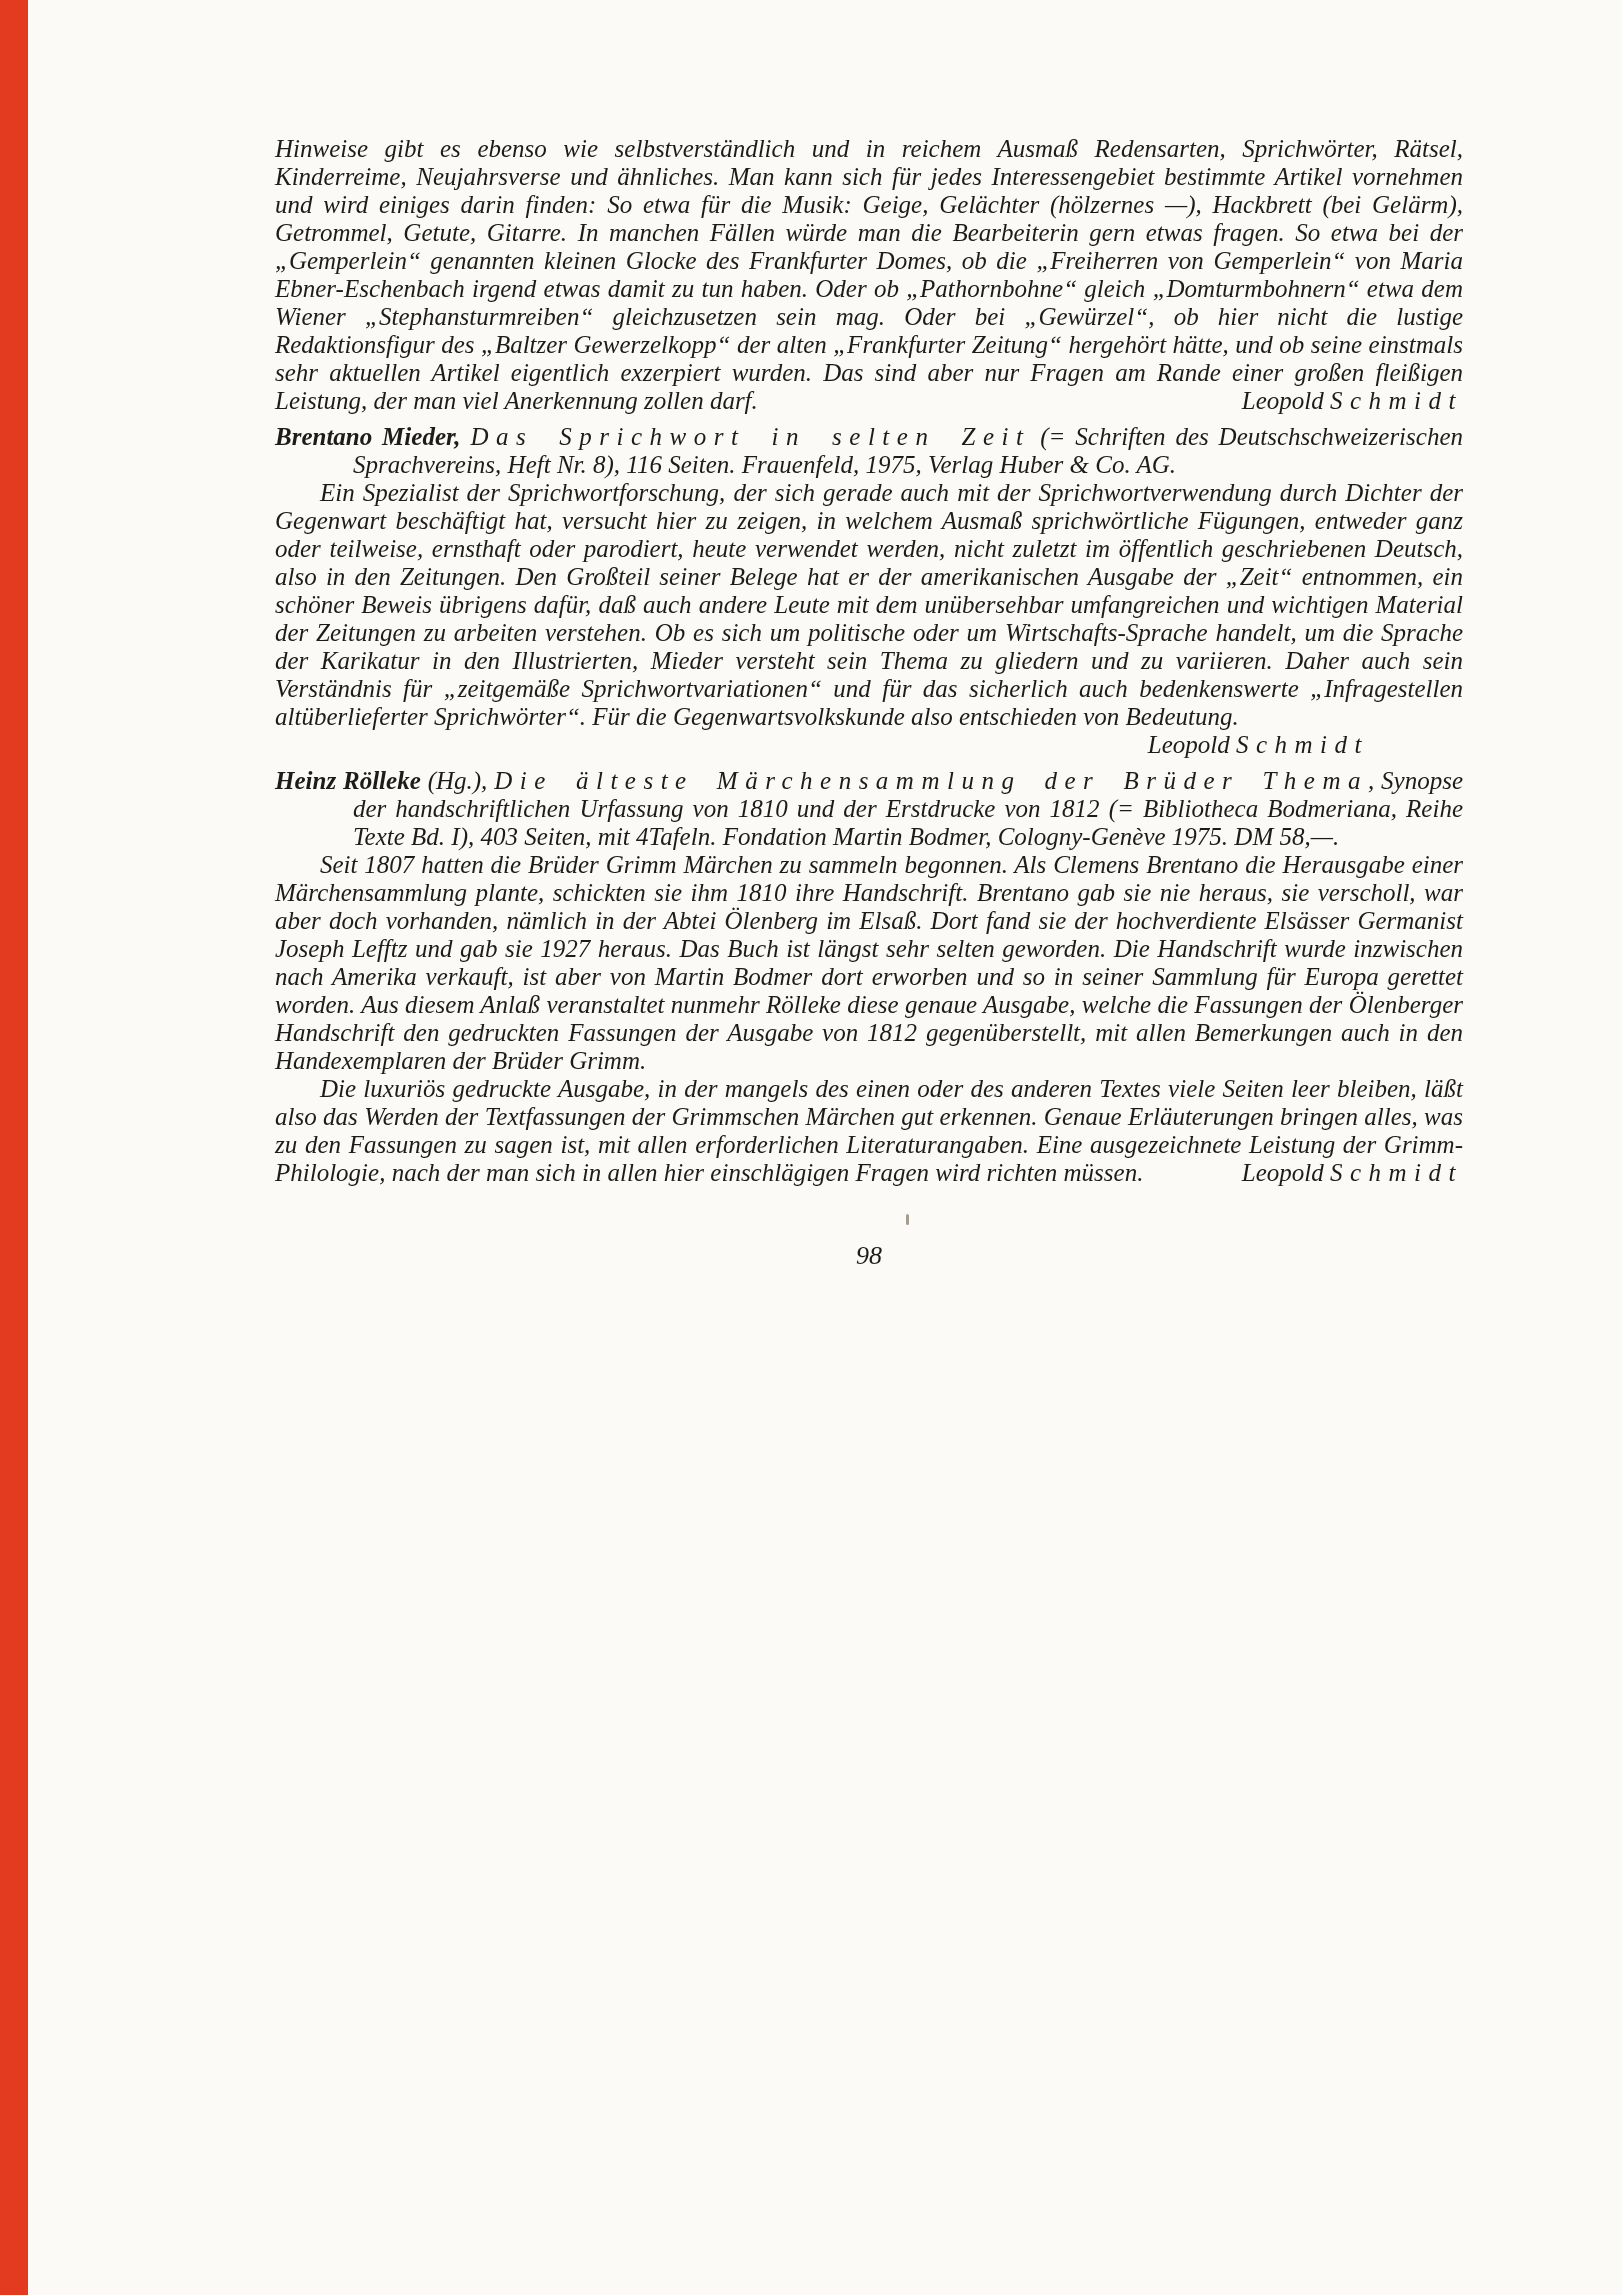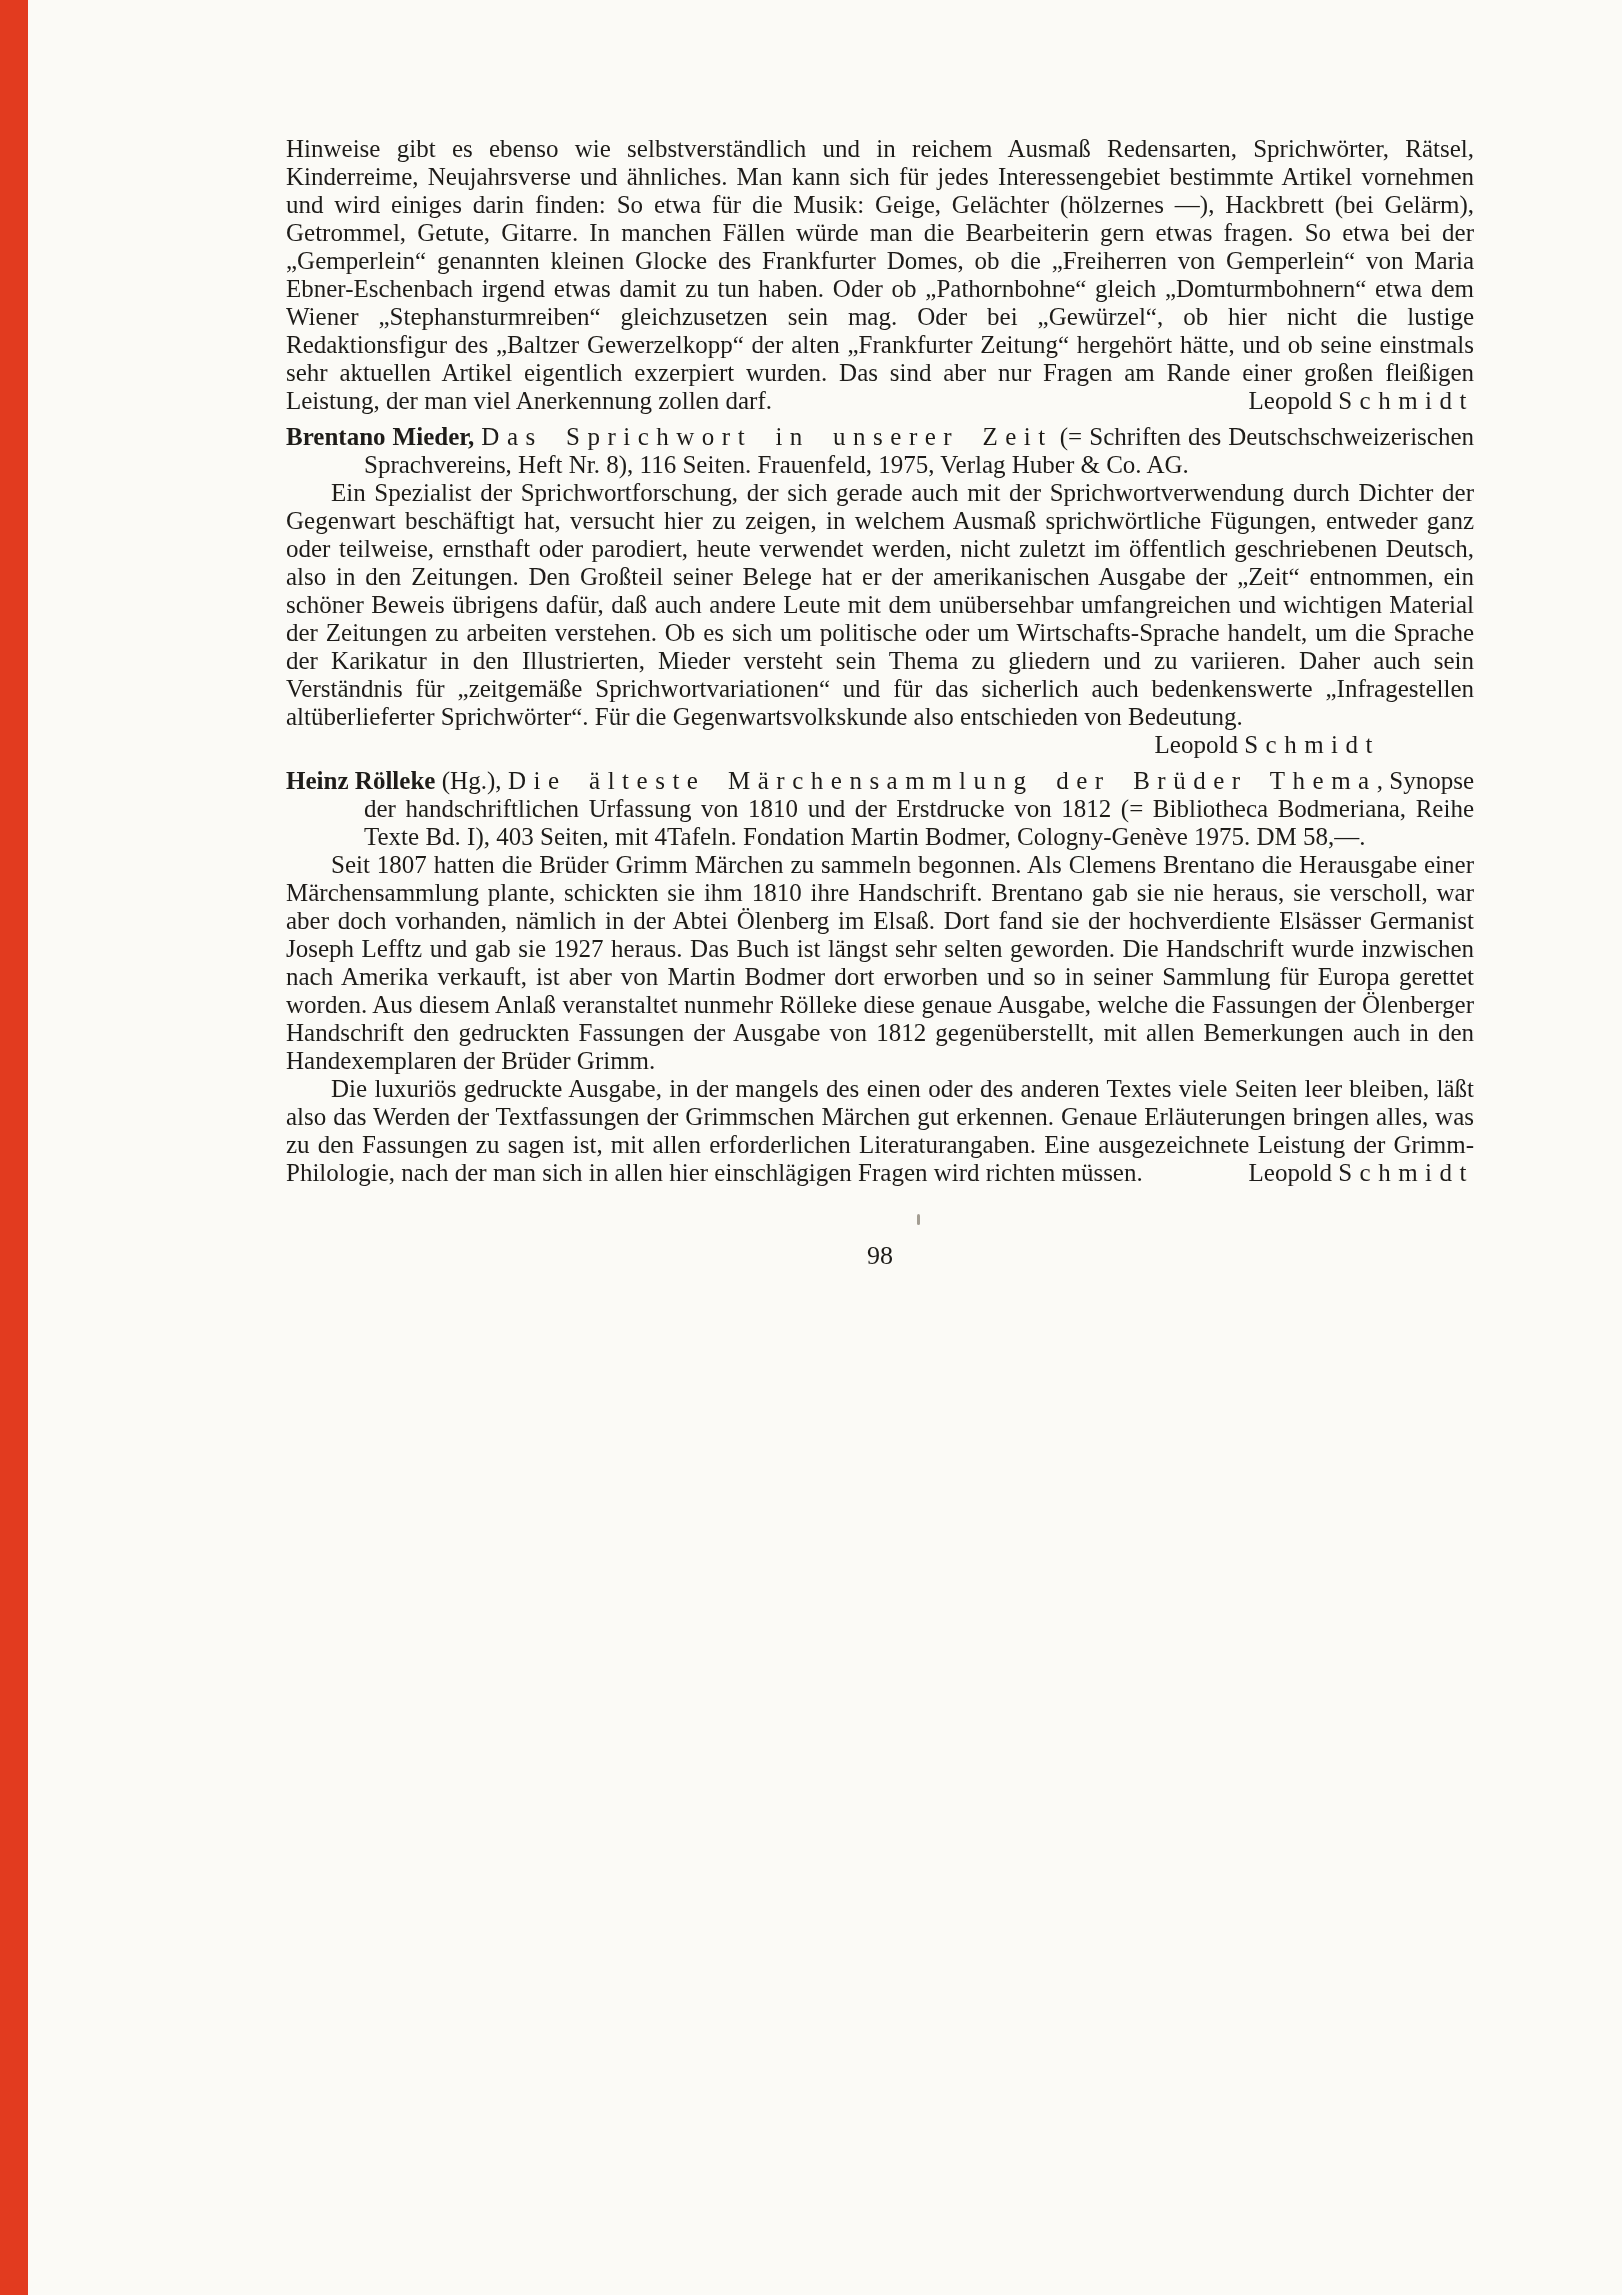--- a/index.html
+++ b/index.html
@@ -17,26 +17,27 @@
   }
   .scan-strip {
     position: absolute;
     left: 0;
     top: 0;
     width: 28px;
     height: 2295px;
   }
   .text-col {
     position: absolute;
-    left: 286px;
+    left: 275px;
     top: 135px;
     width: 1188px;
     font-size: 25px;
     line-height: 28px;
     text-align: justify;
+    font-style: italic;
   }
   p { margin: 0; }
   .para.contains-float { display: flow-root; }
   .para.ind { text-indent: 45px; }
   .hang {
     padding-left: 78px;
     text-indent: -78px;
   }
   .h-space-before { margin-top: 8px; }
   .sperr {
@@ -74,21 +75,21 @@
 </style>
 </head>
 <body>
 
 <div class="scan-strip" style="background-color: rgb(226, 59, 31);"></div>
 
 <main class="text-col">
 
   <p class="para contains-float"><span>Hinweise gibt es ebenso wie selbstverständlich und in reichem Ausmaß Redensarten, Sprichwörter, Rätsel, Kinderreime, Neujahrsverse und ähnliches. Man kann sich für jedes Interessengebiet bestimmte Artikel vornehmen und wird einiges darin finden: So etwa für die Musik: Geige, Gelächter (hölzernes —), Hackbrett (bei Gelärm), Getrommel, Getute, Gitarre. In manchen Fällen würde man die Bearbeiterin gern etwas fragen. So etwa bei der „Gemperlein“ genannten kleinen Glocke des Frankfurter Domes, ob die „Freiherren von Gemperlein“ von Maria Ebner-Eschenbach irgend etwas damit zu tun haben. Oder ob „Pathornbohne“ gleich „Domturmbohnern“ etwa dem Wiener „Stephansturmreiben“ gleichzusetzen sein mag. Oder bei „Gewürzel“, ob hier nicht die lustige Redaktionsfigur des „Baltzer Gewerzelkopp“ der alten „Frankfurter Zeitung“ hergehört hätte, und ob seine einstmals sehr aktuellen Artikel eigentlich exzerpiert wurden. Das sind aber nur Fragen am Rande einer großen fleißigen Leistung, der man viel Anerkennung zollen darf.</span> <span class="sig-float"><span>Leopold</span> <span class="sperr">Schmidt</span></span></p>
 
-  <p class="hang h-space-before"><b class="author">Brentano Mieder,</b> <span class="sperr">Das Sprichwort in unserer Zeit</span> <span>(= Schriften des Deutschschweizerischen Sprachvereins, Heft Nr. 8), 116 Seiten. Frauenfeld, 1975, Verlag Huber &amp; Co. AG.</span></p>
+  <p class="hang h-space-before"><b class="author">Brentano Mieder,</b> <span class="sperr">Das Sprichwort in selten Zeit</span> <span>(= Schriften des Deutschschweizerischen Sprachvereins, Heft Nr. 8), 116 Seiten. Frauenfeld, 1975, Verlag Huber &amp; Co. AG.</span></p>
 
   <p class="para ind">Ein Spezialist der Sprichwortforschung, der sich gerade auch mit der Sprichwortverwendung durch Dichter der Gegenwart beschäftigt hat, versucht hier zu zeigen, in welchem Ausmaß sprichwörtliche Fügungen, entweder ganz oder teilweise, ernsthaft oder parodiert, heute verwendet werden, nicht zuletzt im öffentlich geschriebenen Deutsch, also in den Zeitungen. Den Großteil seiner Belege hat er der amerikanischen Ausgabe der „Zeit“ entnommen, ein schöner Beweis übrigens dafür, daß auch andere Leute mit dem unübersehbar umfangreichen und wichtigen Material der Zeitungen zu arbeiten verstehen. Ob es sich um politische oder um Wirtschafts-Sprache handelt, um die Sprache der Karikatur in den Illustrierten, Mieder versteht sein Thema zu gliedern und zu variieren. Daher auch sein Verständnis für „zeitgemäße Sprichwortvariationen“ und für das sicherlich auch bedenkenswerte „Infragestellen altüberlieferter Sprichwörter“. Für die Gegenwartsvolkskunde also entschieden von Bedeutung.</p>
 
   <p class="sig-line"><span>Leopold</span> <span class="sperr">Schmidt</span></p>
 
   <p class="hang h-space-before"><b class="author">Heinz Rölleke</b> <span>(Hg.),</span> <span class="sperr">Die älteste Märchensammlung der Brüder Thema</span><span>, Synopse der handschriftlichen Urfassung von 1810 und der Erstdrucke von 1812 (= Bibliotheca Bodmeriana, Reihe Texte Bd. I), 403 Seiten, mit 4Tafeln. Fondation Martin Bodmer, Cologny-Genève 1975. DM 58,—.</span></p>
 
   <p class="para ind">Seit 1807 hatten die Brüder Grimm Märchen zu sammeln begonnen. Als Clemens Brentano die Herausgabe einer Märchensammlung plante, schickten sie ihm 1810 ihre Handschrift. Brentano gab sie nie heraus, sie verscholl, war aber doch vorhanden, nämlich in der Abtei Ölenberg im Elsaß. Dort fand sie der hochverdiente Elsässer Germanist Joseph Lefftz und gab sie 1927 heraus. Das Buch ist längst sehr selten geworden. Die Handschrift wurde inzwischen nach Amerika verkauft, ist aber von Martin Bodmer dort erworben und so in seiner Sammlung für Europa gerettet worden. Aus diesem Anlaß veranstaltet nunmehr Rölleke diese genaue Ausgabe, welche die Fassungen der Ölenberger Handschrift den gedruckten Fassungen der Ausgabe von 1812 gegenüberstellt, mit allen Bemerkungen auch in den Handexemplaren der Brüder Grimm.</p>
 
   <p class="para ind contains-float"><span>Die luxuriös gedruckte Ausgabe, in der mangels des einen oder des anderen Textes viele Seiten leer bleiben, läßt also das Werden der Textfassungen der Grimmschen Märchen gut erkennen. Genaue Erläuterungen bringen alles, was zu den Fassungen zu sagen ist, mit allen erforderlichen Literaturangaben. Eine ausgezeichnete Leistung der Grimm-Philologie, nach der man sich in allen hier einschlägigen Fragen wird richten müssen.</span> <span class="sig-float"><span>Leopold</span> <span class="sperr">Schmidt</span></span></p>

